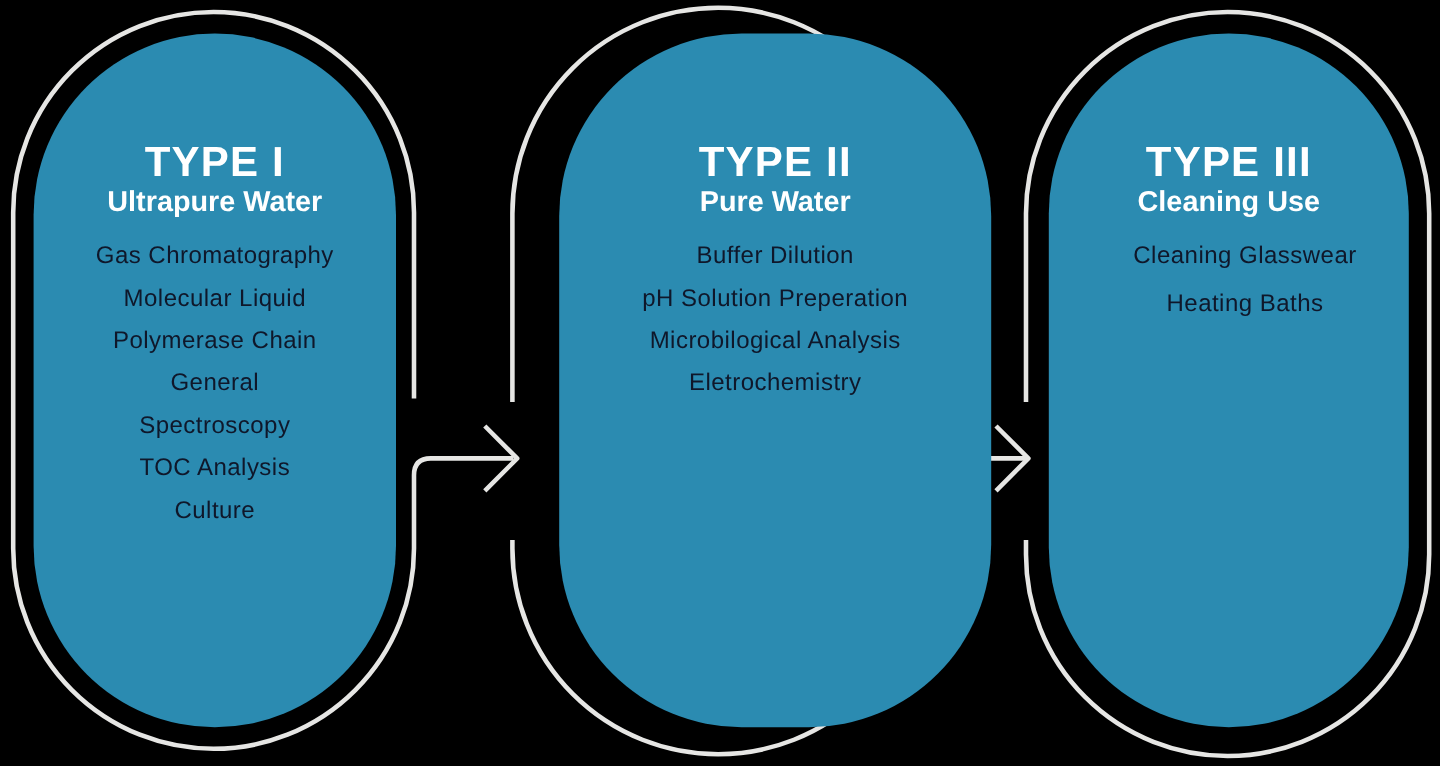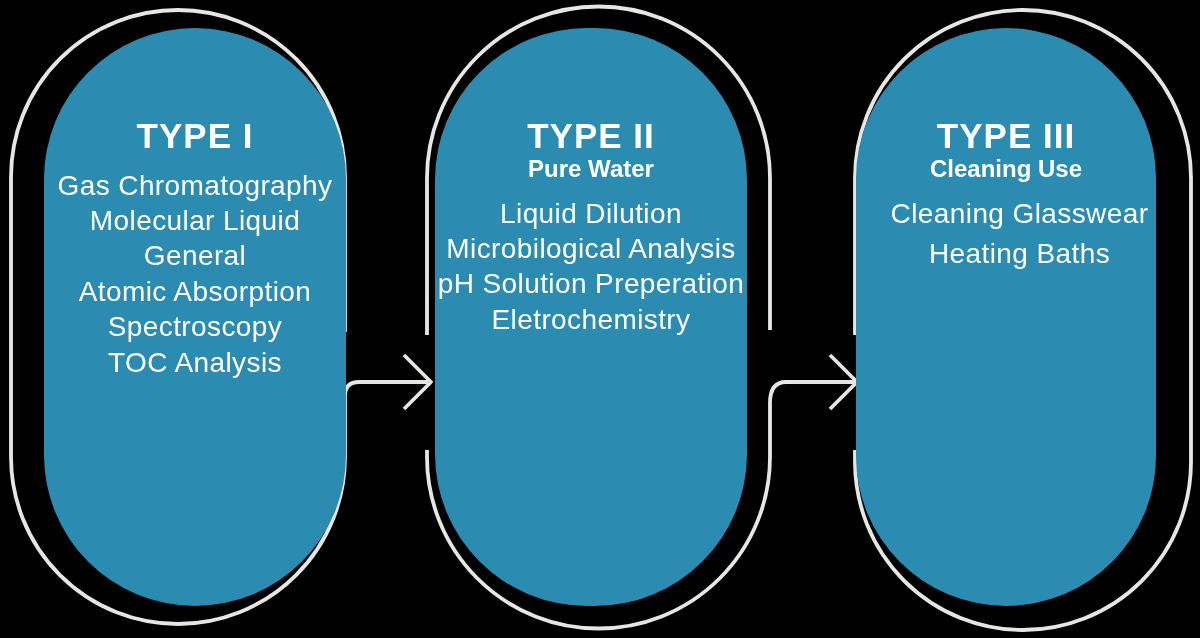--- a/index.html
+++ b/index.html
@@ -29,23 +29,23 @@
     stroke-linejoin: round;
     stroke-linecap: butt;
   }
   .pill {
     position: absolute;
     top: 28px;
     height: 578px;
     background: #2b8bb1;
     border-radius: 152px;
   }
-  .pill--1 { left: 44px;  width: 302px; }
-  .pill--2 { left: 435px; width: 312px; }
-  .pill--3 { left: 856px; width: 300px; }
+  .pill--1 { left: 28px;  width: 302px; }
+  .pill--2 { left: 466px; width: 360px; }
+  .pill--3 { left: 874px; width: 300px; }
   .pill-content {
     width: 100%;
     height: 100%;
     text-align: center;
     color: #ffffff;
   }
   .pill-title {
     margin-top: 90px;
     font-size: 35px;
     line-height: 36px;
@@ -62,23 +62,23 @@
   }
   .pill-list {
     margin-top: 14px;
   }
   .pill--3 .pill-list { margin-top: 12px; margin-left: 27px; }
   .pill-item {
     height: 35.4px;
     display: flex;
     align-items: center;
     justify-content: center;
-    font-size: 28px;
+    font-size: 20px;
     letter-spacing: 0.4px;
-    color: #ffffff;
+    color: #0f172a;
   }
   .pill--3 .pill-item { height: 39.7px; }
 </style>
 </head>
 <body>
 
 <div class="canvas">
 
   <svg class="svg-overlay" viewBox="0 0 1200 638">
 
@@ -88,39 +88,41 @@
     <path d="M 427 450 L 427 457 A 171.5 171.5 0 0 0 770 457 L 770 403 Q 770 382 786 382 L 855 382"></path>
     <path d="M 427 335 L 427 178 A 171.5 171.5 0 0 1 770 178 L 770 330"></path>
     <path d="M 830 355 L 857 382 L 830 409"></path>
 
     <path d="M 855 450 L 855 462 A 168 168 0 0 0 1191 462 L 1191 178 A 168 168 0 0 0 855 178 L 855 335"></path>
   </svg>
 
   <div class="pill pill--1">
     <div class="pill-content">
       <div class="pill-title">TYPE I</div>
+      <div class="pill-subtitle">Ultrapure Water</div>
       <div class="pill-list">
         <div class="pill-item">Gas Chromatography</div>
         <div class="pill-item">Molecular Liquid</div>
+        <div class="pill-item">Polymerase Chain</div>
         <div class="pill-item">General</div>
-        <div class="pill-item">Atomic Absorption</div>
         <div class="pill-item">Spectroscopy</div>
         <div class="pill-item">TOC Analysis</div>
+        <div class="pill-item">Culture</div>
       </div>
     </div>
   </div>
 
   <div class="pill pill--2">
     <div class="pill-content">
       <div class="pill-title">TYPE II</div>
       <div class="pill-subtitle">Pure Water</div>
       <div class="pill-list">
-        <div class="pill-item">Liquid Dilution</div>
+        <div class="pill-item">Buffer Dilution</div>
+        <div class="pill-item">pH Solution Preperation</div>
         <div class="pill-item">Microbilogical Analysis</div>
-        <div class="pill-item">pH Solution Preperation</div>
         <div class="pill-item">Eletrochemistry</div>
       </div>
     </div>
   </div>
 
   <div class="pill pill--3">
     <div class="pill-content">
       <div class="pill-title">TYPE III</div>
       <div class="pill-subtitle">Cleaning Use</div>
       <div class="pill-list">

